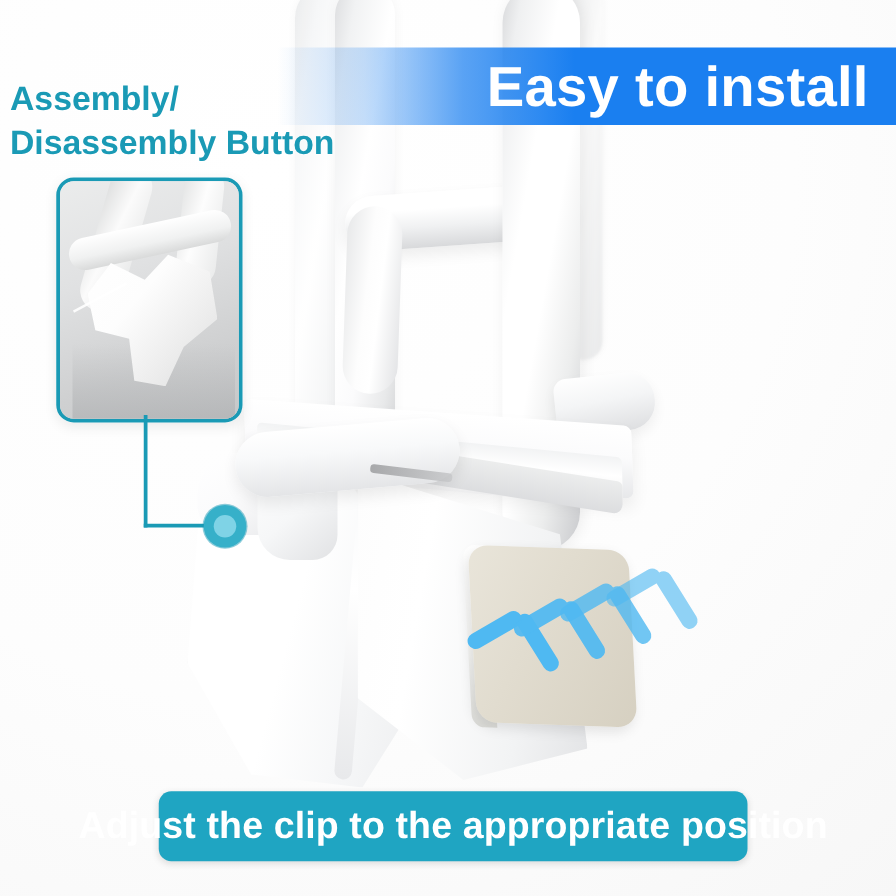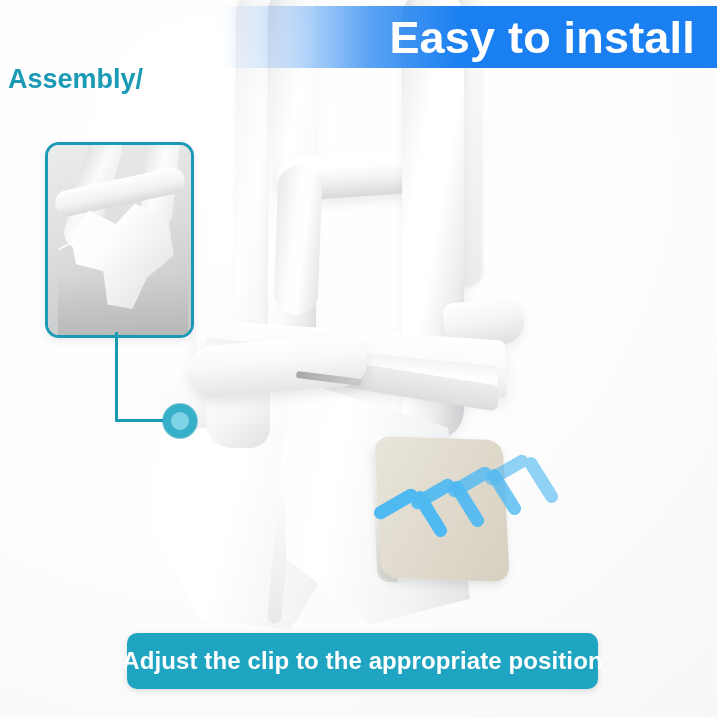--- a/index.html
+++ b/index.html
@@ -241,21 +241,21 @@
   .target-dot::after {
     content: "";
     position: absolute; left: 8px; top: 8px; width: 18px; height: 18px;
     border-radius: 50%;
     background: #7fd3e6;
   }
 
   
   .banner {
     position: absolute;
-    left: 222px; top: 6px; width: 495px; height: 62px;
+    left: 222px; top: 38px; width: 495px; height: 62px;
     background: linear-gradient(90deg,
         rgba(26,127,240,0) 0%,
         rgba(26,127,240,.25) 14%,
         rgba(26,127,240,.72) 30%,
         #1a7ff0 48%, #1a7ff0 100%);
     display: flex;
     align-items: center;
     justify-content: flex-end;
     padding-right: 22px;
     box-sizing: border-box;
@@ -285,21 +285,21 @@
     left: 127px; top: 633px; width: 471px; height: 56px;
     background: #1fa5c2;
     border-radius: 10px;
     display: flex;
     align-items: center;
     justify-content: center;
     box-shadow: 0 2px 6px rgba(0,0,0,0.12);
   }
   .caption-text {
     color: #ffffff;
-    font-size: 24px;
+    font-size: 30px;
     font-weight: bold;
     white-space: nowrap;
     letter-spacing: .1px;
   }
 </style>
 </head>
 <body>
 
 <div id="stage">
 
@@ -363,19 +363,20 @@
   <div class="conn-v"></div>
   <div class="conn-h"></div>
   <div class="target-dot"></div>
 
   <div class="banner">
     <span class="banner-text">Easy to install</span>
   </div>
 
   <div class="headline">
     <div>Assembly/</div>
+    <div>Disassembly Button</div>
   </div>
 
   <div class="caption-bar">
     <span class="caption-text">Adjust the clip to the appropriate position</span>
   </div>
 
 </div>
 
 </body></html>

